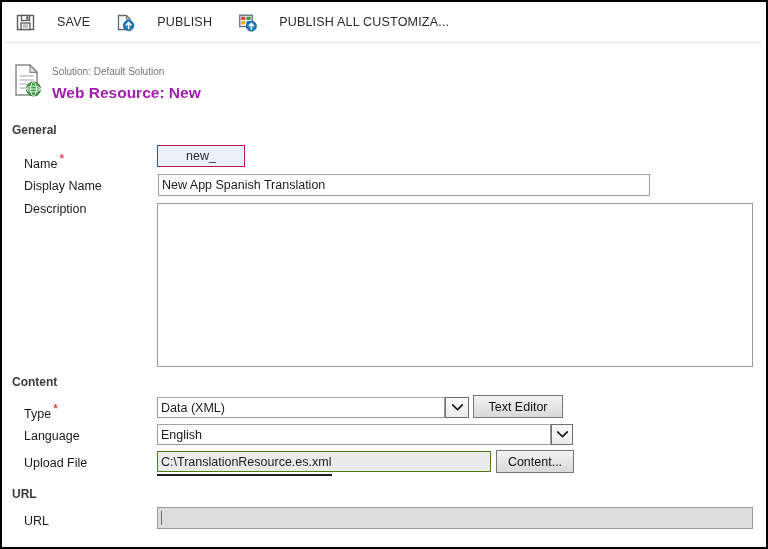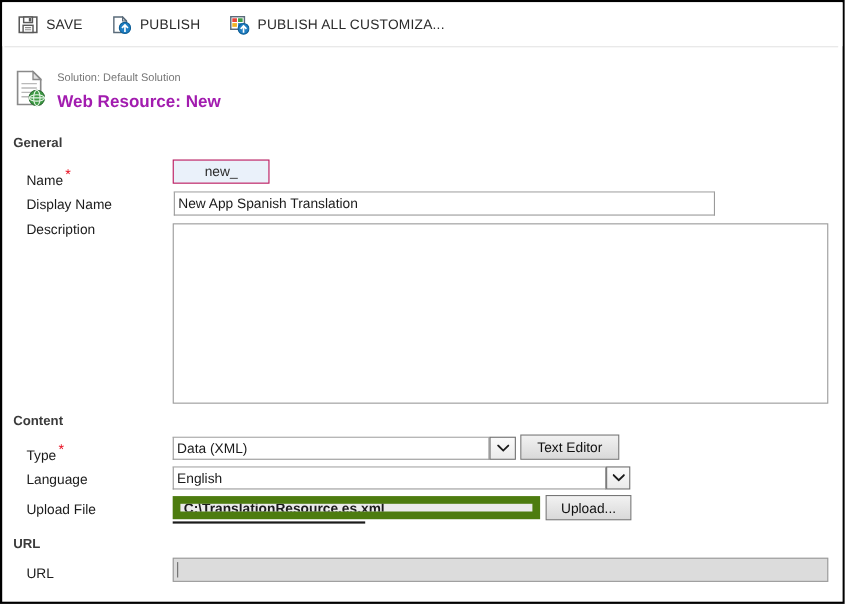--- a/index.html
+++ b/index.html
@@ -35,21 +35,21 @@
   }
   .cmdbar-sep {
     position: absolute;
     left: 2px; top: 40px;
     width: 758px; height: 1px;
     background: #e4e4e4;
   }
   .cmd-btn {
     display: flex;
     align-items: center;
-    gap: 7px;
+    gap: 22px;
     margin-right: 26px;
     cursor: pointer;
     user-select: none;
     white-space: nowrap;
   }
   .cmd-label {
     font-size: 12.5px;
     color: #2b2b2b;
     letter-spacing: .2px;
   }
@@ -135,22 +135,21 @@
     justify-content: center;
     color: #2b2b2b;
   }
   .tbox.disabled {
     background: #dcdcdc;
     border: 1px solid #9a9a9a;
     color: #555555;
   }
   .tbox.softfill {
     background: #ebebeb;
-    border: 7px solid #4d7c0f;
-    font-weight: bold;
+    border: 1px solid #4d7c0f;
   }
   .caret {
     display: inline-block;
     width: 1px;
     height: 14px;
     background: #6b6b6b;
     margin-right: 1px;
   }
   .ta {
     position: absolute;
@@ -292,21 +291,21 @@
   <div class="tbox" style="left:155px; top:422px; width:394px; height:21px;">English</div>
   <div class="combo-chevron" style="left:549px; top:422px; width:22px; height:21px;">
     <svg class="chev" viewBox="0 0 11 7">
       <path d="M0.8 1 L5.5 5.6 L10.2 1" fill="none" stroke="#1b1b1b" stroke-width="1.7" stroke-linecap="square"></path>
     </svg>
   </div>
 
   <div class="flabel" style="top:454px;">Upload File</div>
   <div class="tbox softfill" style="left:155px; top:449px; width:334px; height:21px;">C:\TranslationResource.es.xml</div>
   <div class="focus-underline" style="left:155px; top:472px; width:175px;"></div>
-  <div class="pbtn" style="left:494px; top:448px; width:78px; height:23px;">Upload...</div>
+  <div class="pbtn" style="left:494px; top:448px; width:78px; height:23px;">Content...</div>
 
   <div class="section-head" style="top:485px;">URL</div>
 
   <div class="flabel" style="top:512px;">URL</div>
   <div class="tbox disabled" style="left:155px; top:505px; width:596px; height:22px;">
     <span class="caret"></span>
       <span></span>
   </div>
 
 </div>

